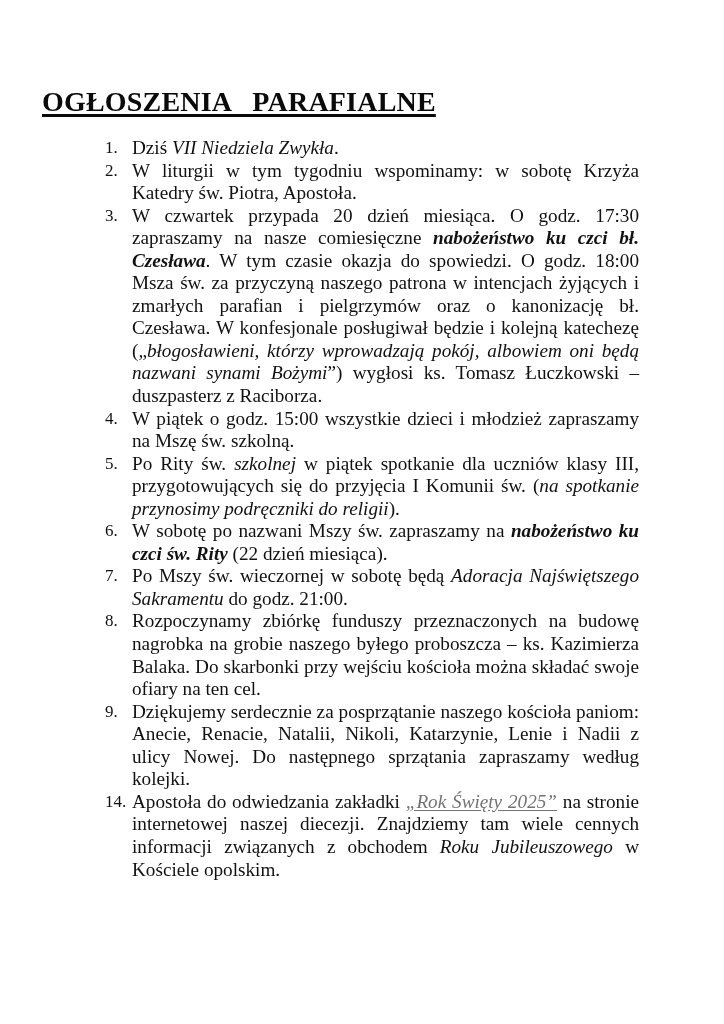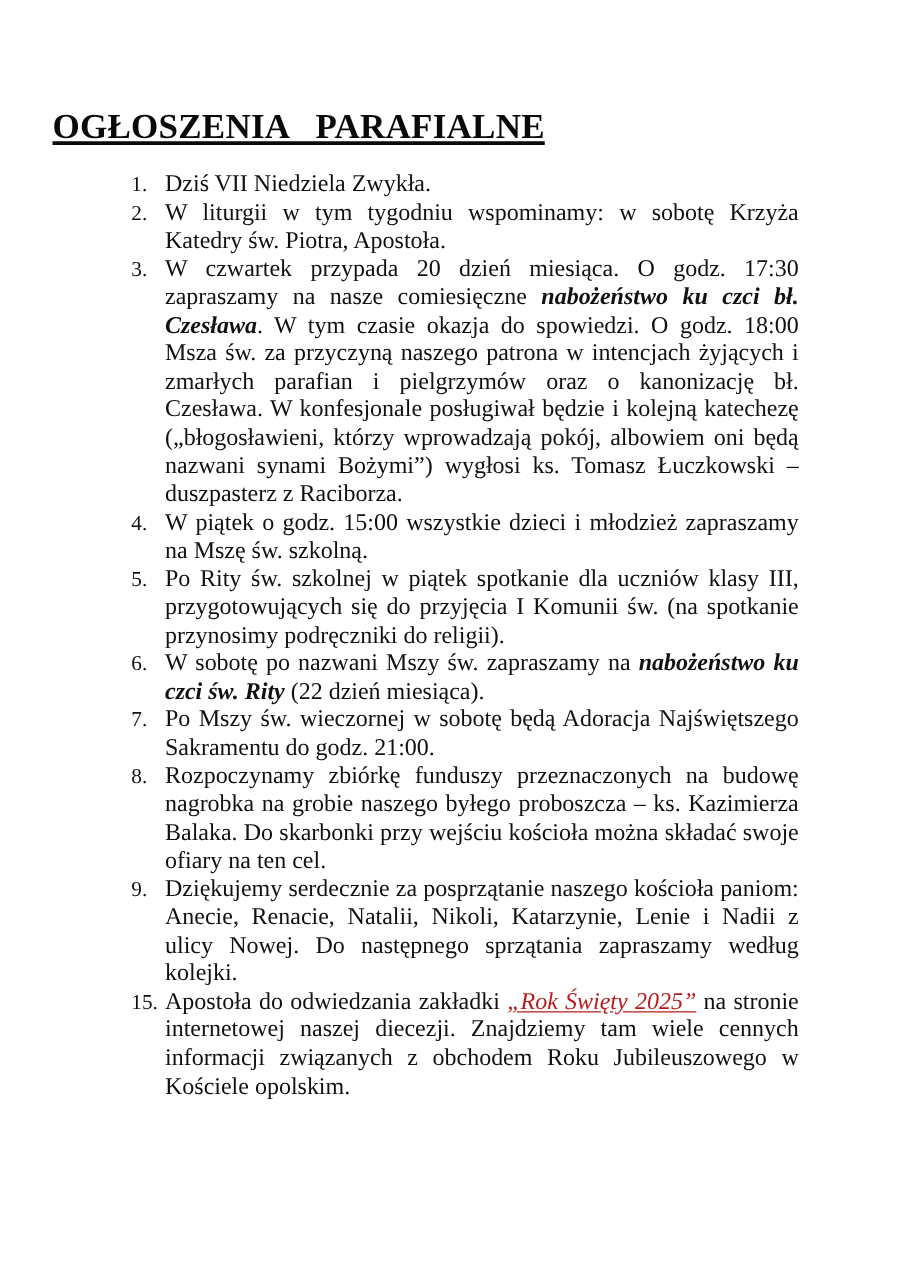--- a/index.html
+++ b/index.html
@@ -8,34 +8,34 @@
   .title { position: absolute; left: 0; width: 724px; top: 86px; text-align: left;
            font-size: 28px; font-weight: bold; text-decoration: underline;
            text-decoration-thickness: 3px; text-underline-offset: 3px; white-space: pre;
            letter-spacing: 0.2px; color: #0a0a0a; margin-left: 42px; }
   .list { position: absolute; left: 105px; top: 137px; width: 534px; margin: 0; padding: 0; list-style: none; }
   .item { position: relative; padding-left: 27px; font-size: 19.2px; line-height: 22.55px;
           text-align: justify; text-align-last: left; hyphens: none; }
   .num { position: absolute; left: 0; top: 0; font-size: 17px; }
   .item.two-digit .num { font-size: 17px; }
   .item.two-digit { padding-left: 27px; }
-  .i { }
+  .i { font-style: italic; }
   .bi { font-weight: bold; font-style: italic; }
   .link { color: #2a6ed6; font-style: italic; text-decoration: underline; text-underline-offset: 2px; cursor: pointer; }
   .last-line-just { text-align-last: justify; }
 </style>
 </head>
 <body>
 
 <div class="title">OGŁOSZENIA   PARAFIALNE</div>
 
 <ol class="list" id="announcements">
     <li class="item"><span class="num">1.</span><span>Dziś </span><span class="i">VII Niedziela Zwykła</span><span>.</span></li>
     <li class="item"><span class="num">2.</span><span>W liturgii w tym tygodniu wspominamy: w sobotę Krzyża Katedry św. Piotra, Apostoła.</span></li>
     <li class="item"><span class="num">3.</span><span>W czwartek przypada 20 dzień miesiąca. O godz. 17:30 zapraszamy na nasze comiesięczne </span><span class="bi">nabożeństwo ku czci bł. Czesława</span><span>. W tym czasie okazja do spowiedzi. O godz. 18:00 Msza św. za przyczyną naszego patrona w intencjach żyjących i zmarłych parafian i pielgrzymów oraz o kanonizację bł. Czesława. W konfesjonale posługiwał będzie i kolejną katechezę („</span><span class="i">błogosławieni, którzy wprowadzają pokój, albowiem oni będą nazwani synami Bożymi</span><span>”) wygłosi ks. Tomasz Łuczkowski – duszpasterz z Raciborza.</span></li>
     <li class="item"><span class="num">4.</span><span>W piątek o godz. 15:00 wszystkie dzieci i młodzież zapraszamy na Mszę św. szkolną.</span></li>
     <li class="item"><span class="num">5.</span><span>Po Rity św. </span><span class="i">szkolnej</span><span> w piątek spotkanie dla uczniów klasy III, przygotowujących się do przyjęcia I Komunii św. (</span><span class="i">na spotkanie przynosimy podręczniki do religii</span><span>).</span></li>
     <li class="item"><span class="num">6.</span><span>W sobotę po nazwani Mszy św. zapraszamy na </span><span class="bi">nabożeństwo ku czci św. Rity</span><span> (22 dzień miesiąca).</span></li>
     <li class="item"><span class="num">7.</span><span>Po Mszy św. wieczornej w sobotę będą </span><span class="i">Adoracja Najświętszego Sakramentu</span><span> do godz. 21:00.</span></li>
     <li class="item"><span class="num">8.</span><span>Rozpoczynamy zbiórkę funduszy przeznaczonych na budowę nagrobka na grobie naszego byłego proboszcza – ks. Kazimierza Balaka. Do skarbonki przy wejściu kościoła można składać swoje ofiary na ten cel.</span></li>
     <li class="item"><span class="num">9.</span><span>Dziękujemy serdecznie za posprzątanie naszego kościoła paniom: Anecie, Renacie, Natalii, Nikoli, Katarzynie, Lenie i Nadii z ulicy Nowej. Do następnego sprzątania zapraszamy według kolejki.</span></li>
-    <li class="item two-digit"><span class="num">15.</span><span>Apostoła do odwiedzania zakładki </span><a class="link" style="color: #b91c1c;">„Rok Święty 2025”</a><span> na stronie internetowej naszej diecezji. Znajdziemy tam wiele cennych informacji związanych z obchodem </span><span class="i">Roku Jubileuszowego</span><span> w Kościele opolskim.</span></li>
+    <li class="item two-digit"><span class="num">14.</span><span>Apostoła do odwiedzania zakładki </span><a class="link" style="color: #737373;">„Rok Święty 2025”</a><span> na stronie internetowej naszej diecezji. Znajdziemy tam wiele cennych informacji związanych z obchodem </span><span class="i">Roku Jubileuszowego</span><span> w Kościele opolskim.</span></li>
   </ol>
 
 </body></html>

